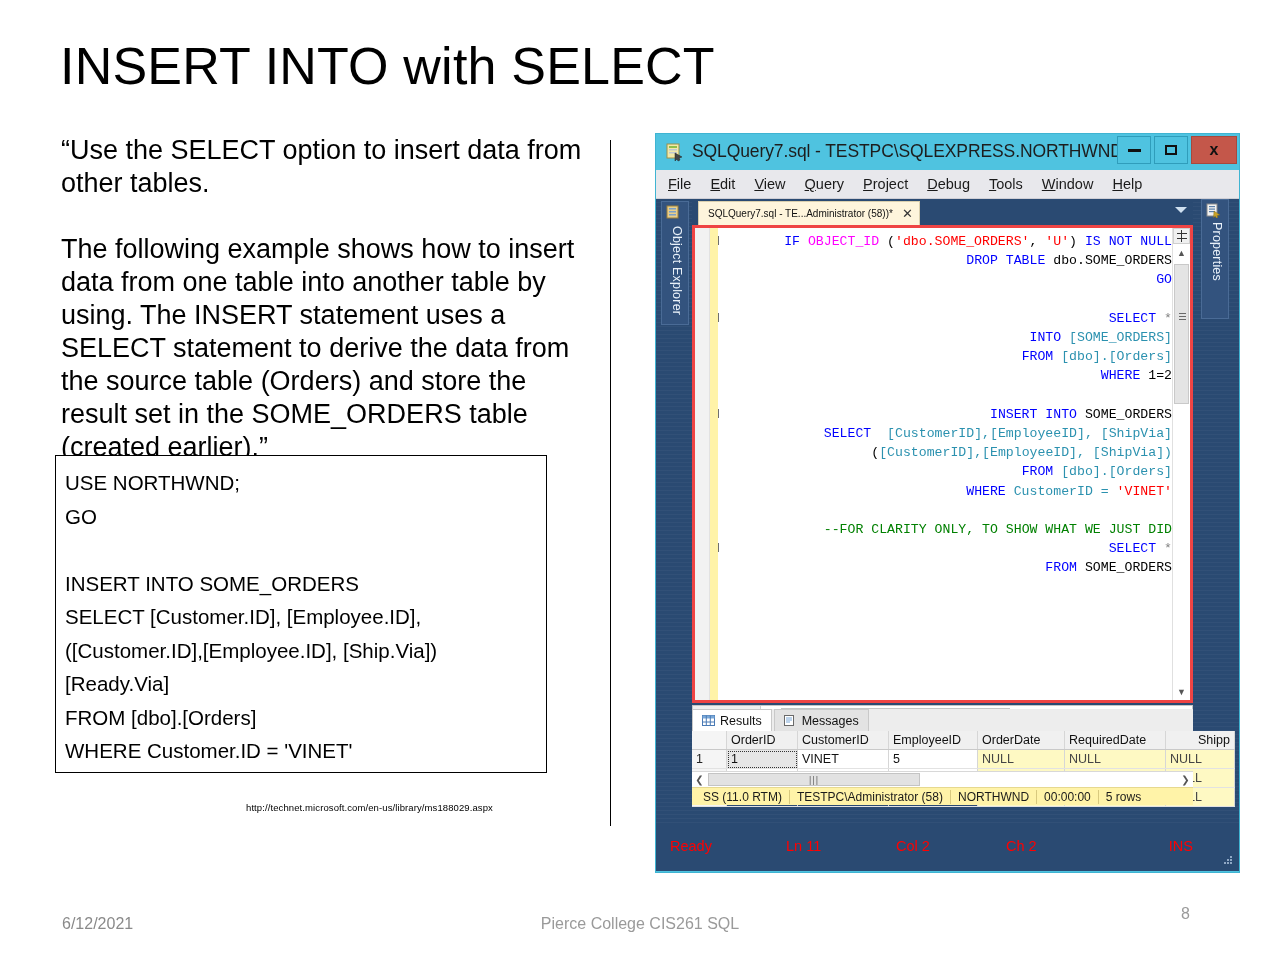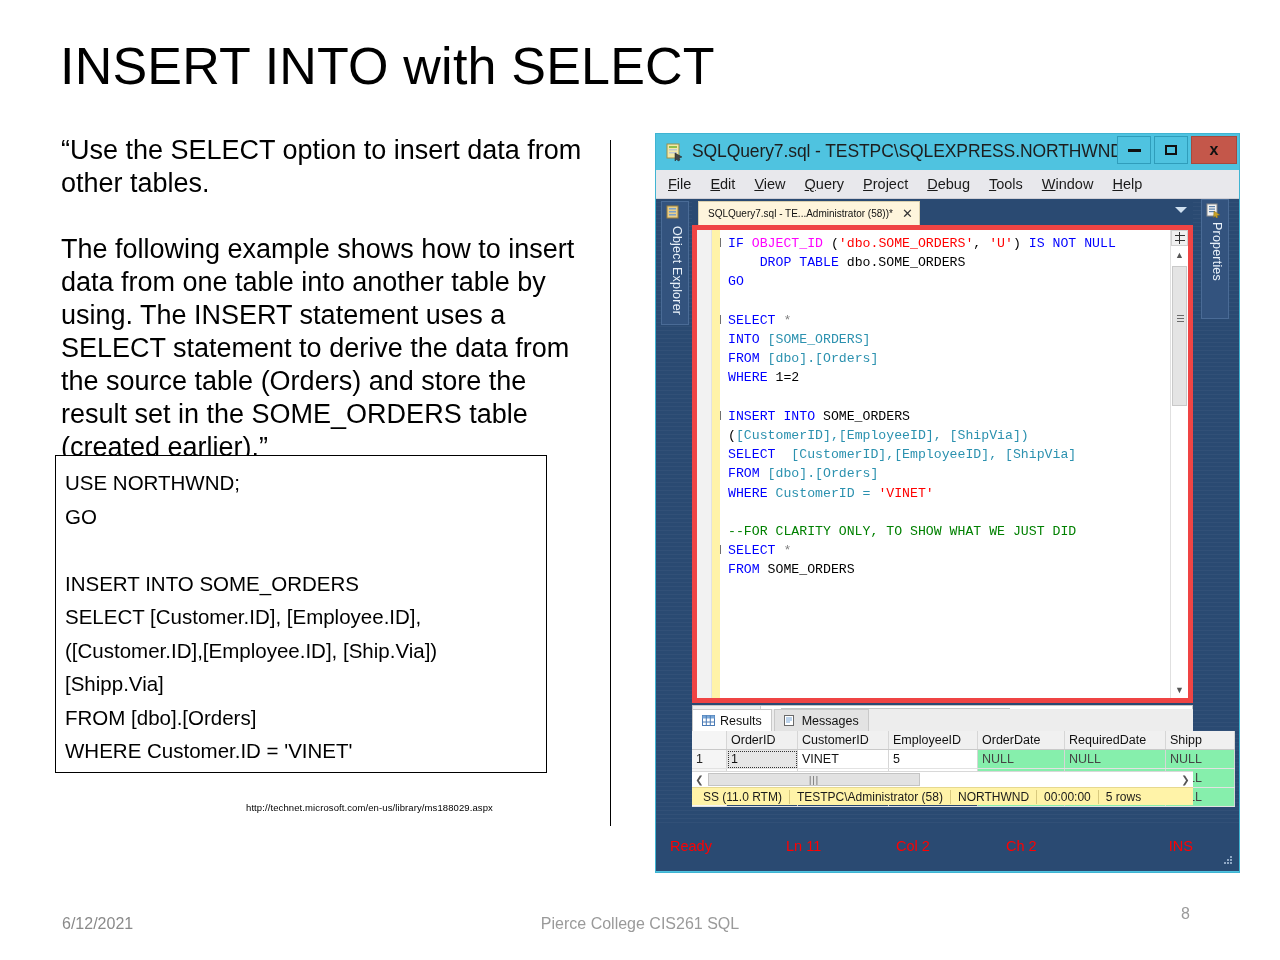--- a/index.html
+++ b/index.html
@@ -123,22 +123,23 @@
   .doctab .dt-close{font-size:13px;color:#333;margin-left:9px;}
   .tabstrip .dd-arrow{
     position:absolute;right:6px;top:8px;width:0;height:0;
     border-left:6px solid transparent;border-right:6px solid transparent;
     border-top:6px solid #cfe0f0;
   }
 
   
   .editor{
     position:absolute;left:36px;top:26px;right:46px;bottom:120px;
-    background:#ffffff;border:5px solid #ef4444;box-sizing:border-box;
+    background:#ffffff;border:3px solid #ef4444;box-sizing:border-box;
     display:flex;
+    text-align:right;
   }
   .ed-gutter{width:14px;background:#F2F2F2;border-right:1px solid #e2e2e2;flex:0 0 14px;}
   .ed-margin{width:8px;background:#FFF3A8;flex:0 0 8px;}
   .ed-code{
     flex:1 1 auto;position:relative;overflow:hidden;background:#fff;
     font-family:"Liberation Mono","DejaVu Sans Mono",monospace;
     font-size:13.2px;line-height:19.2px;padding:4px 0 0 0;
   }
   .ed-code .cl{white-space:pre;padding-left:8px;position:relative;}
   .fold{
@@ -208,21 +209,21 @@
   .restab.active{background:#FFFFFF;}
   .restab .ricon{width:13px;height:11px;margin-right:5px;}
   .grid{width:100%;border-collapse:collapse;table-layout:fixed;}
   .grid th,.grid td{
     font-size:12.5px;color:#111;border-right:1px solid #D6D6D6;
     border-bottom:1px solid #E2E2E2;padding:1px 4px;height:16px;
     text-align:left;font-weight:normal;white-space:nowrap;overflow:hidden;
   }
   .grid th{background:#F0F0F0;border-bottom:1px solid #C9C9C9;color:#111;}
   .grid td.rowhdr,.grid th.rowhdr{background:#F5F5F5;width:26px;text-align:left;color:#222;}
-  .grid td.nullc{background:#86efac;color:#444;}
+  .grid td.nullc{background:#fef9c3;color:#444;}
   .grid td.sel{background:#E6E6E6;outline:1px dotted #333;outline-offset:-2px;}
 
   .gridhscroll{
     position:absolute;left:0;right:0;bottom:18px;height:15px;background:#fff;
     border-top:1px solid #d8d8d8;display:flex;align-items:center;
   }
   .gridhscroll .hbtn{width:15px;text-align:center;font-size:10px;color:#555;}
   .gridhscroll .htrack{flex:1 1 auto;height:13px;position:relative;}
   .gridhscroll .hthumb{position:absolute;left:1px;top:0;width:45%;height:13px;
     background:#E2E2E2;border:1px solid #c4c4c4;box-sizing:border-box;
@@ -258,21 +259,21 @@
     <p>The following example shows how to insert data from one table into another table by using.  The INSERT statement uses a SELECT statement to derive the data from the source table (Orders) and store the result set in the SOME_ORDERS table (created earlier).”</p>
   </div>
 
   <div class="code-box" id="codebox">
       <div class="ln">USE NORTHWND;</div>
       <div class="ln">GO</div>
       <div class="blank"></div>
       <div class="ln">INSERT INTO SOME_ORDERS</div>
       <div class="ln">SELECT [Customer.ID], [Employee.ID],</div>
       <div class="ln">([Customer.ID],[Employee.ID], [Ship.Via])</div>
-      <div class="ln">[Shipp.Via]</div>
+      <div class="ln">[Ready.Via]</div>
       <div class="ln">FROM [dbo].[Orders]</div>
       <div class="ln">WHERE Customer.ID = 'VINET'</div>
     </div>
 
   <div class="source-url">http://technet.microsoft.com/en-us/library/ms188029.aspx</div>
 
   <div class="divider"></div>
 
   <div class="foot-date">6/12/2021</div>
   <div class="foot-center">Pierce College CIS261 SQL</div>
@@ -353,22 +354,22 @@
             <div class="cl"><span class="fold"></span><span class="k">IF </span><span class="m">OBJECT_ID </span><span class="t">(</span><span class="s">'dbo.SOME_ORDERS'</span><span class="t">, </span><span class="s">'U'</span><span class="t">) </span><span class="k">IS NOT NULL</span></div>
             <div class="cl">    <span class="k">DROP TABLE </span><span class="t">dbo.SOME_ORDERS</span></div>
             <div class="cl"><span class="k">GO</span></div>
             <div class="cl">&nbsp;</div>
             <div class="cl"><span class="fold"></span><span class="k">SELECT </span><span class="gray">*</span></div>
             <div class="cl"><span class="k">INTO </span><span class="d">[SOME_ORDERS]</span></div>
             <div class="cl"><span class="k">FROM </span><span class="d">[dbo].[Orders]</span></div>
             <div class="cl"><span class="k">WHERE </span><span class="t">1=2</span></div>
             <div class="cl">&nbsp;</div>
             <div class="cl"><span class="fold"></span><span class="k">INSERT INTO </span><span class="t">SOME_ORDERS</span></div>
+            <div class="cl"><span class="k">SELECT  </span><span class="d">[CustomerID],[EmployeeID], [ShipVia]</span></div>
             <div class="cl"><span class="t">(</span><span class="d">[CustomerID],[EmployeeID], [ShipVia])</span></div>
-            <div class="cl"><span class="k">SELECT  </span><span class="d">[CustomerID],[EmployeeID], [ShipVia]</span></div>
             <div class="cl"><span class="k">FROM </span><span class="d">[dbo].[Orders]</span></div>
             <div class="cl"><span class="k">WHERE </span><span class="d">CustomerID = </span><span class="s">'VINET'</span></div>
             <div class="cl">&nbsp;</div>
             <div class="cl"><span class="g">--FOR CLARITY ONLY, TO SHOW WHAT WE JUST DID</span></div>
             <div class="cl"><span class="fold"></span><span class="k">SELECT </span><span class="gray">*</span></div>
             <div class="cl"><span class="k">FROM </span><span class="t">SOME_ORDERS</span></div>
           </div>
         <div class="ed-vscroll">
           <div class="sb-split">
               <i></i>
@@ -417,21 +418,21 @@
           </div>
         <table class="grid">
           <thead>
               <tr id="gridhead">
                 <th class="rowhdr" style="width: 26px;"></th>
                 <th style="width: 62px;">OrderID</th>
                 <th style="width: 82px;">CustomerID</th>
                 <th style="width: 80px; margin-top: 12px;">EmployeeID</th>
                 <th style="width: 78px;">OrderDate</th>
                 <th style="width: 92px;">RequiredDate</th>
-                <th style="width: 60px;">Shipp</th>
+                <th style="width: 60px; text-align: right;">Shipp</th>
               </tr>
             </thead>
           <tbody id="gridbody">
               <tr>
                 <td class="rowhdr" style="width: 26px;">1</td>
                 <td class="sel" style="width: 62px;">1</td>
                 <td style="width: 82px;">VINET</td>
                 <td style="width: 80px;">5</td>
                 <td class="nullc" style="width: 78px;">NULL</td>
                 <td class="nullc" style="width: 92px;">NULL</td>

